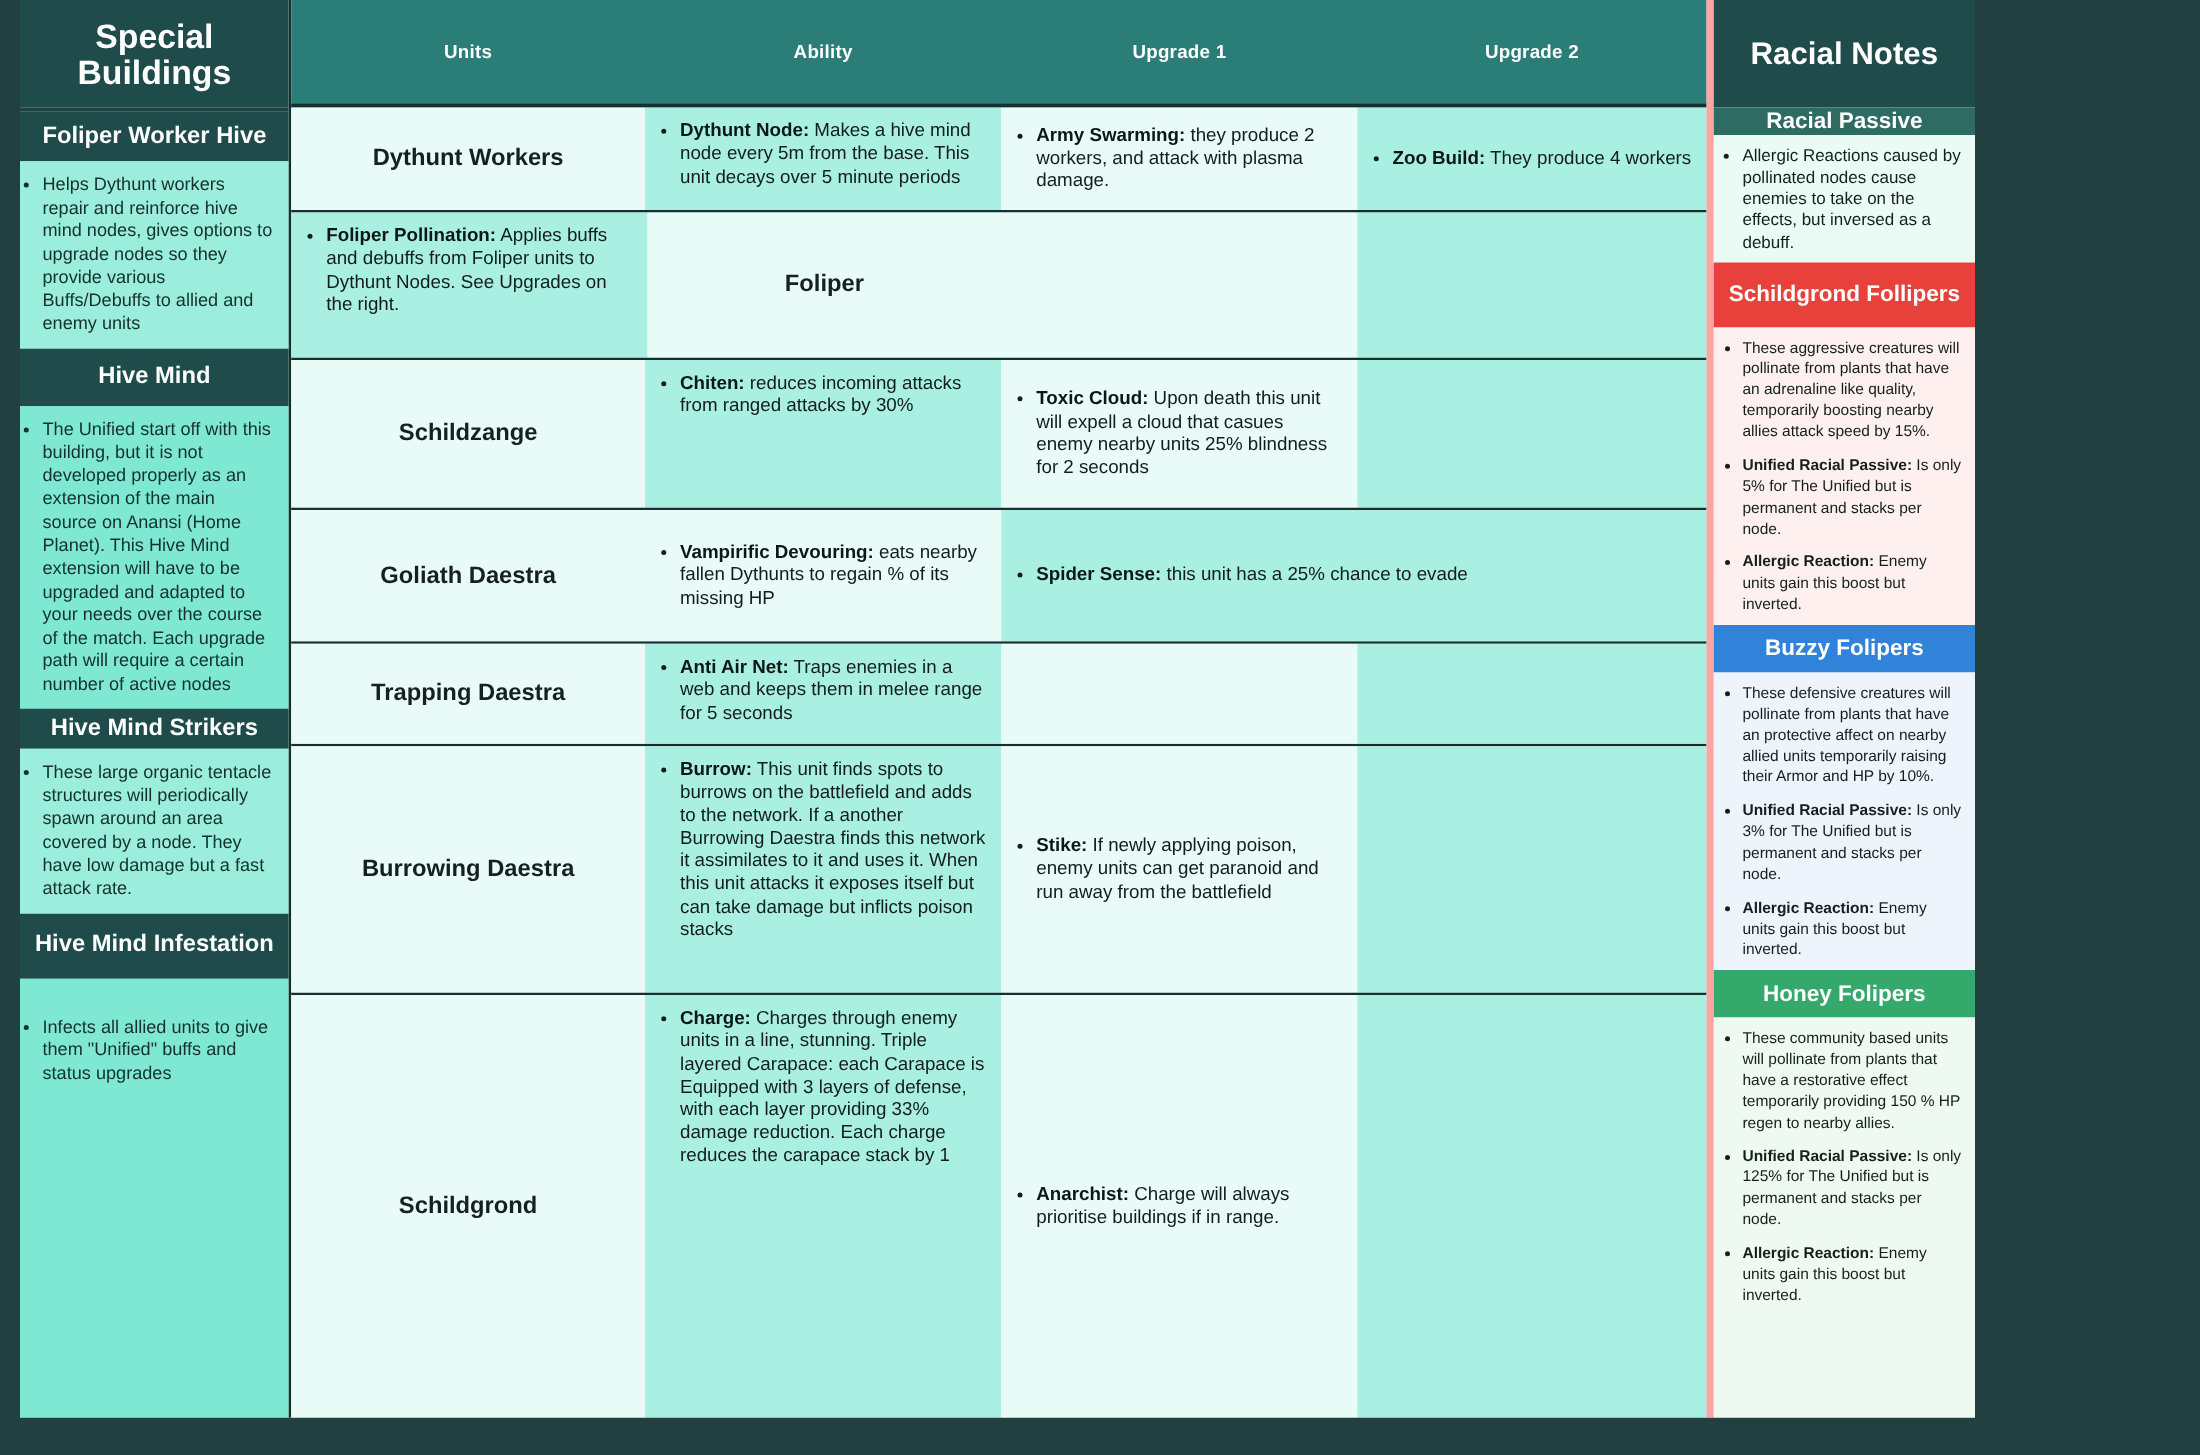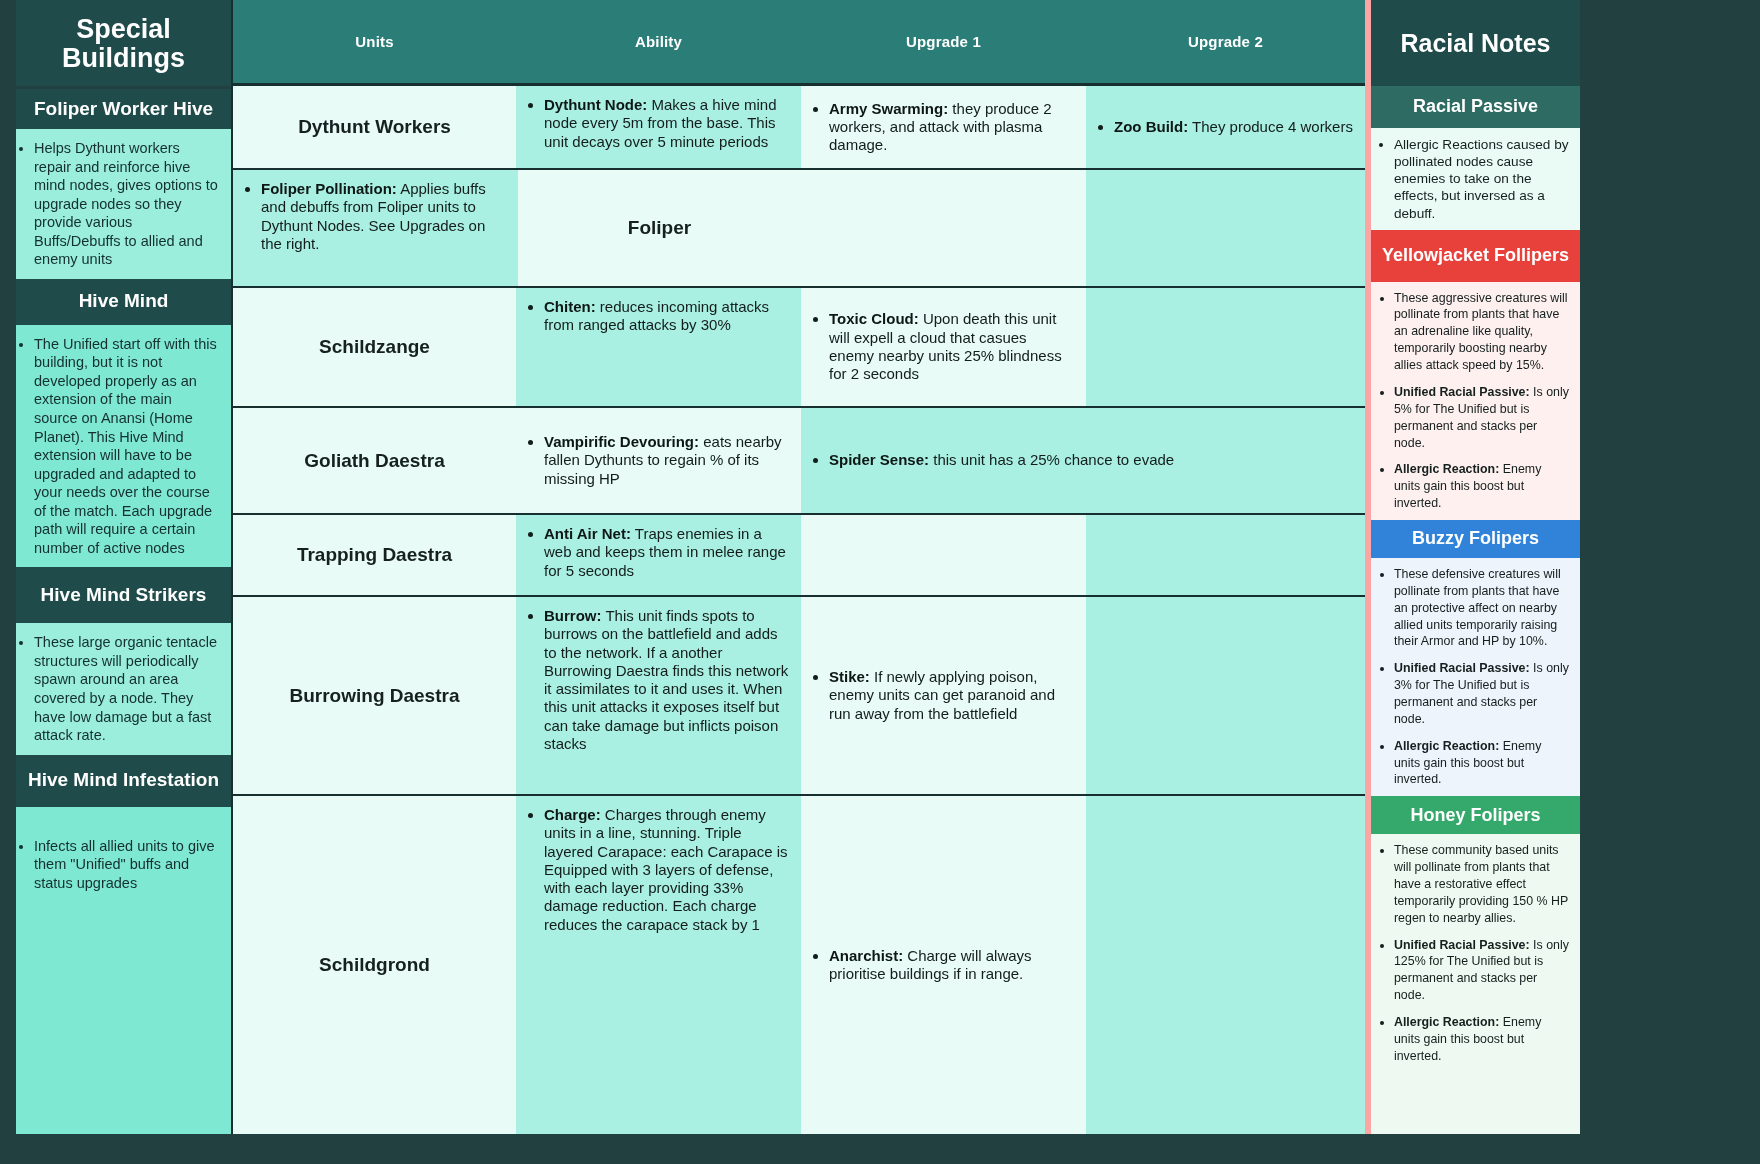--- a/index.html
+++ b/index.html
@@ -178,21 +178,21 @@
             <ul>
               <li>Helps Dythunt workers repair and reinforce hive mind nodes, gives options to upgrade nodes so they provide various Buffs/Debuffs to allied and enemy units</li>
             </ul>
           </div>
           <div class="sb-head" style="height: 46px;">Hive Mind</div>
           <div class="sb-body alt">
             <ul>
               <li>The Unified start off with this building, but it is not developed properly as an extension of the main source on Anansi (Home Planet). This Hive Mind extension will have to be upgraded and adapted to your needs over the course of the match. Each upgrade path will require a certain number of active nodes</li>
             </ul>
           </div>
-          <div class="sb-head" style="height: 56px;">Hive Mind Strikers</div>
+          <div class="sb-head" style="height: 32px;">Hive Mind Strikers</div>
           <div class="sb-body">
             <ul>
               <li>These large organic tentacle structures will periodically spawn around an area covered by a node. They have low damage but a fast attack rate.</li>
             </ul>
           </div>
           <div class="sb-head" style="height: 52px;">Hive Mind Infestation</div>
           <div class="sb-body alt" style="flex: 1 1 auto; padding-top: 30px;">
             <ul>
               <li>Infects all allied units to give them "Unified" buffs and status upgrades</li>
             </ul>
@@ -300,27 +300,27 @@
               </ul>
             </div>
             <div class="td up2 c-up2"></div>
           </div>
         </div>
     </main>
 
     <aside class="rightpanel">
       <div class="rp-title">Racial Notes</div>
       <div id="racial-sections" style="display:flex;flex-direction:column;flex:1 1 auto;">
-          <div class="rp-head teal" style="height: 42px;">Racial Passive</div>
+          <div class="rp-head teal" style="height: 22px;">Racial Passive</div>
           <div class="rp-body teal">
             <ul>
               <li>Allergic Reactions caused by pollinated nodes cause enemies to take on the effects, but inversed as a debuff.</li>
             </ul>
           </div>
-          <div class="rp-head red" style="height: 52px;">Yellowjacket Follipers</div>
+          <div class="rp-head red" style="height: 52px;">Schildgrond Follipers</div>
           <div class="rp-body red">
             <ul>
               <li>These aggressive creatures will pollinate from plants that have an adrenaline like quality, temporarily boosting nearby allies attack speed by 15%.</li>
               <li><b>Unified Racial Passive:</b> Is only 5% for The Unified but is permanent and stacks per node.</li>
               <li><b>Allergic Reaction:</b> Enemy units gain this boost but inverted.</li>
             </ul>
           </div>
           <div class="rp-head blue" style="height: 38px;">Buzzy Folipers</div>
           <div class="rp-body blue">
             <ul>

